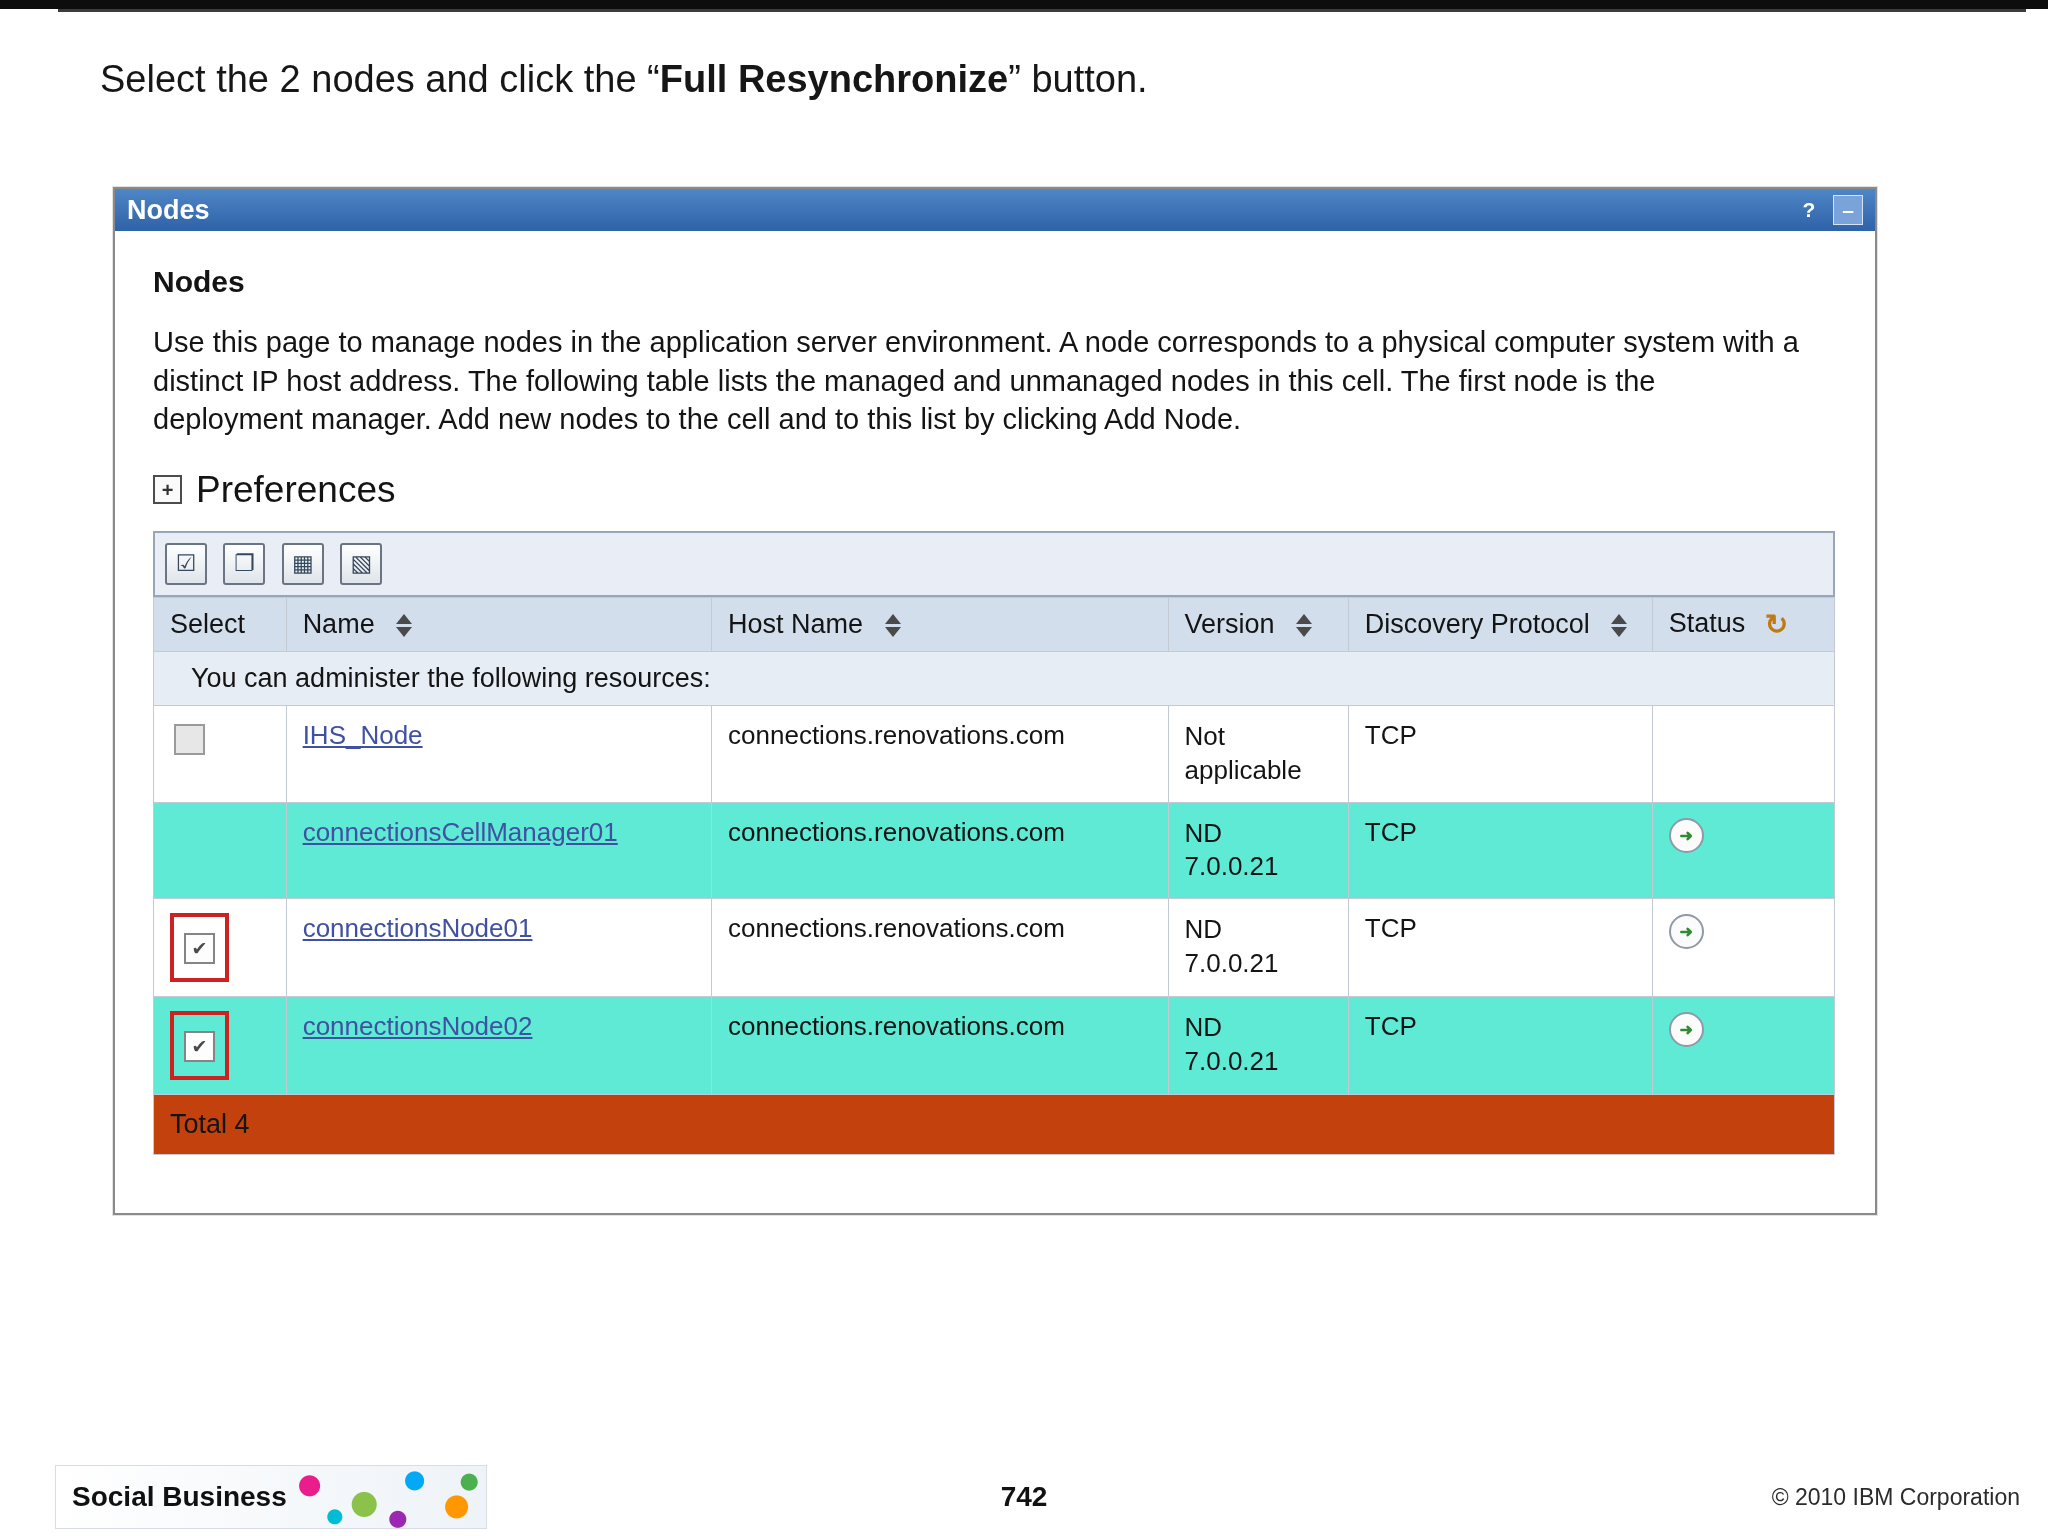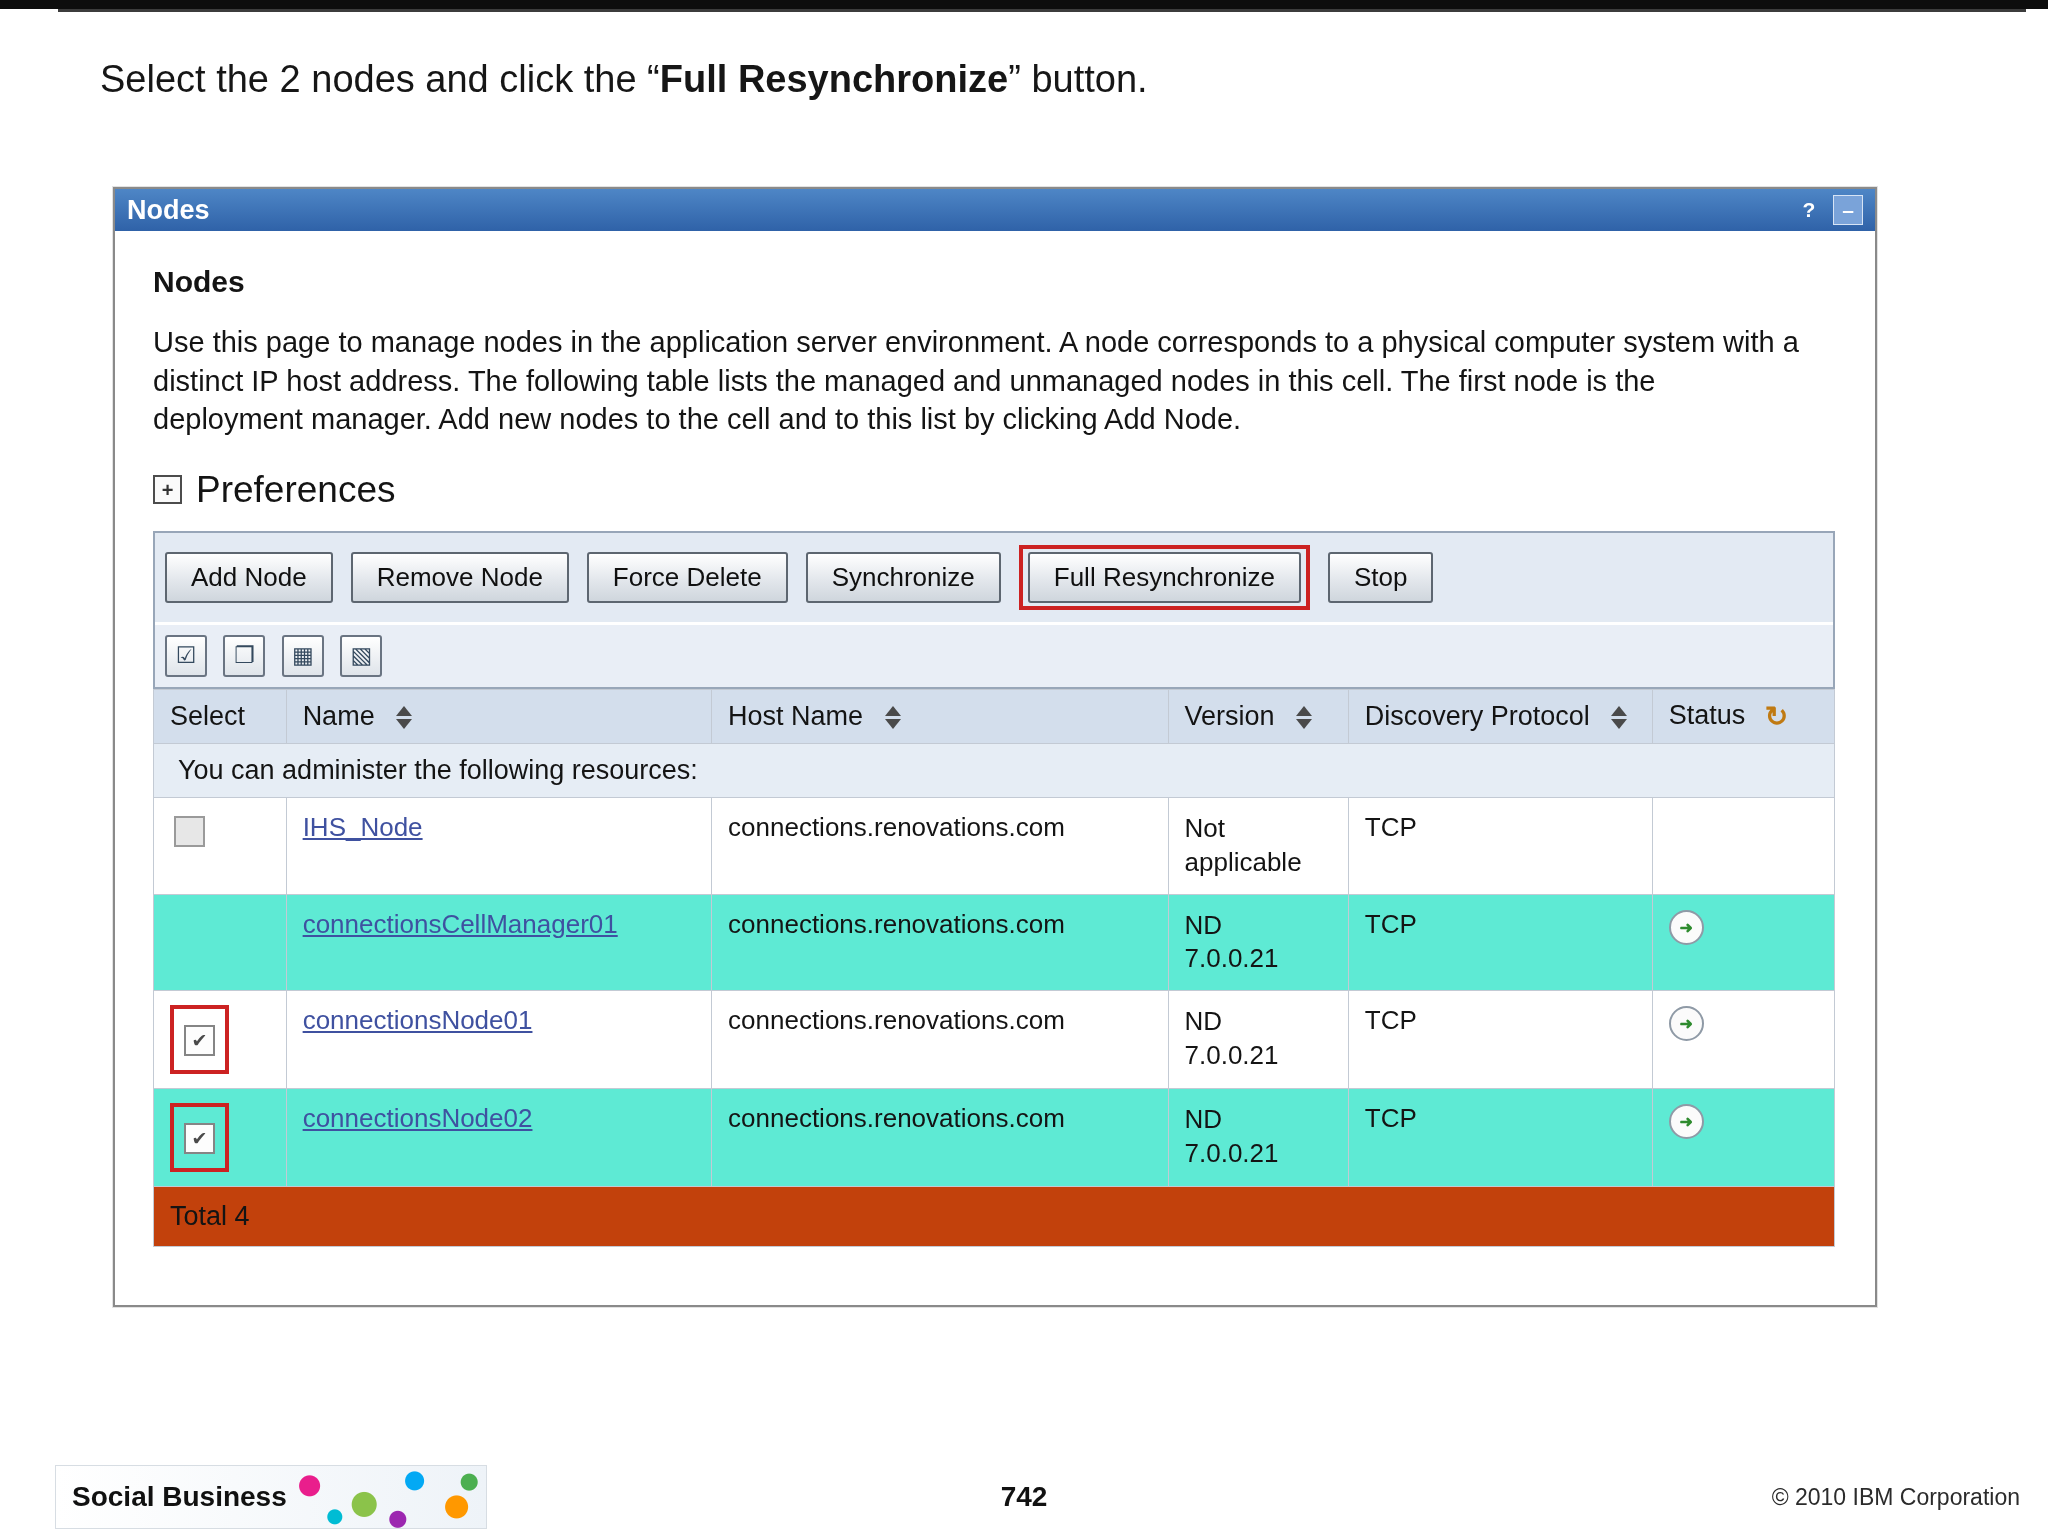--- a/index.html
+++ b/index.html
@@ -54,21 +54,21 @@
   .nodes-table th,.nodes-table td{border:1px solid #c3cad4;text-align:left;vertical-align:top;
     padding:14px 16px;}
   .nodes-table thead th{background:#d3deec;font-weight:normal;vertical-align:middle;padding:10px 16px;
     font-size:27px;}
   .c-select{width:110px;}
   .c-name{width:425px;}
   .c-host{width:460px;}
   .c-version{width:160px;}
   .c-proto{width:335px;}
   .c-status{width:180px;margin-top:26px;}
-  .caption-row td{background:#e6edf5;padding:11px 16px 11px 24px;font-size:27px;}
+  .caption-row td{background:#e6edf5;padding:11px 16px 11px 37px;font-size:27px;}
   tbody tr.alt td{background:#5eead4;}
   tfoot td{background:#c2410c;padding:14px 16px 14px 24px;font-size:27px;}
 
   .sort{display:inline-flex;flex-direction:column;margin-left:14px;vertical-align:middle;gap:3px;cursor:pointer;}
   .sort i{display:block;width:0;height:0;border-left:8px solid transparent;border-right:8px solid transparent;}
   .sort .su{border-bottom:10px solid #4a4a4a;}
   .sort .sd{border-top:10px solid #4a4a4a;}
   .refresh{margin-left:12px;color:#c07a12;font-weight:bold;font-size:28px;vertical-align:middle;cursor:pointer;}
 
   .cbx{display:inline-flex;width:27px;height:27px;border:2px solid #858585;background:#fdfdfd;
@@ -123,21 +123,20 @@
     <div class="panel-body">
       <div class="panel-heading">Nodes</div>
       <p class="panel-desc">Use this page to manage nodes in the application server environment. A node corresponds to a physical computer system with a distinct IP host address. The following table lists the managed and unmanaged nodes in this cell. The first node is the deployment manager. Add new nodes to the cell and to this list by clicking Add Node.</p>
 
       <div class="prefs">
         <span class="expand-box">+</span>
         <span class="prefs-label">Preferences</span>
       </div>
 
       <div class="toolbar">
-        <div class="btn-row" id="btn-toolbar"><button class="ws-btn">Add Node</button><button class="ws-btn">Remove Node</button><button class="ws-btn">Force Delete</button><button class="ws-btn">Synchronize</button><span class="hl-red"><button class="ws-btn">Full Resynchronize</button></span><button class="ws-btn">Stop</button></div>
         <div class="icon-row">
           <button class="icon-btn">☑</button>
           <button class="icon-btn">❐</button>
           <button class="icon-btn">▦</button>
           <button class="icon-btn">▧</button>
         </div>
       </div>
 
       <table class="nodes-table">
         <thead>

